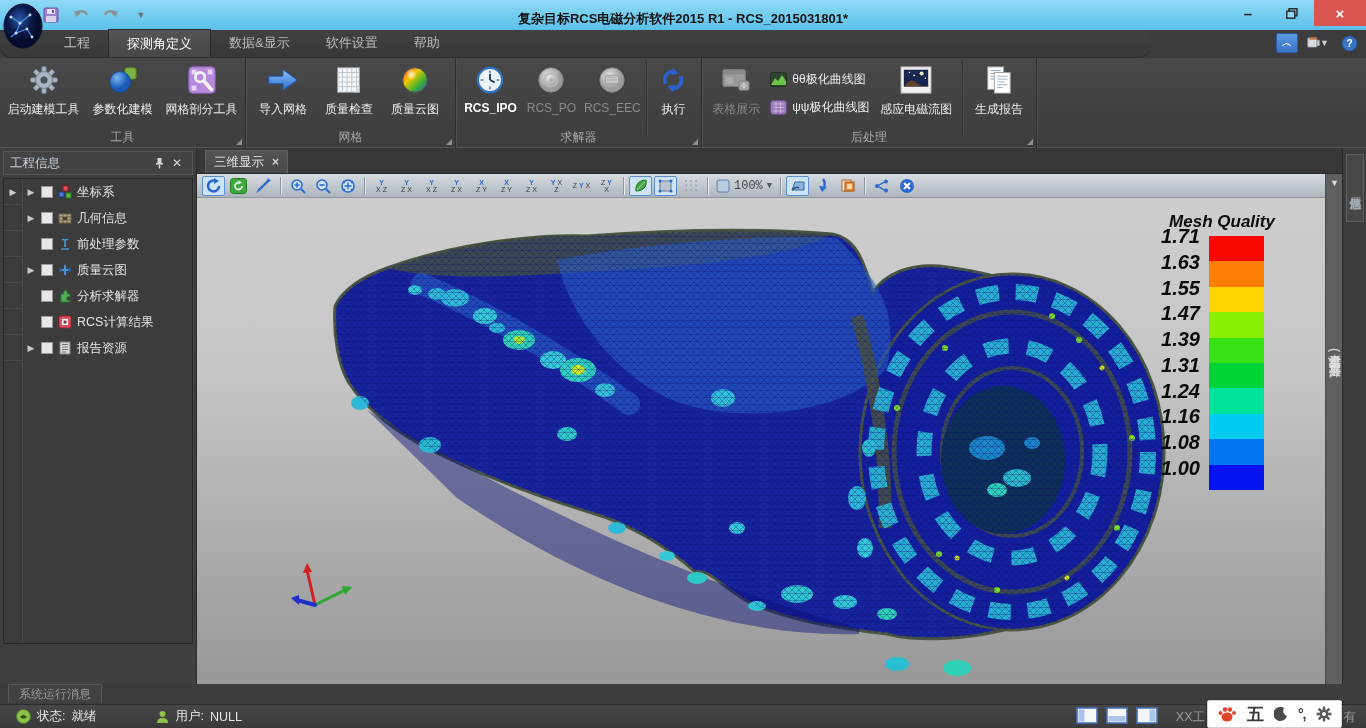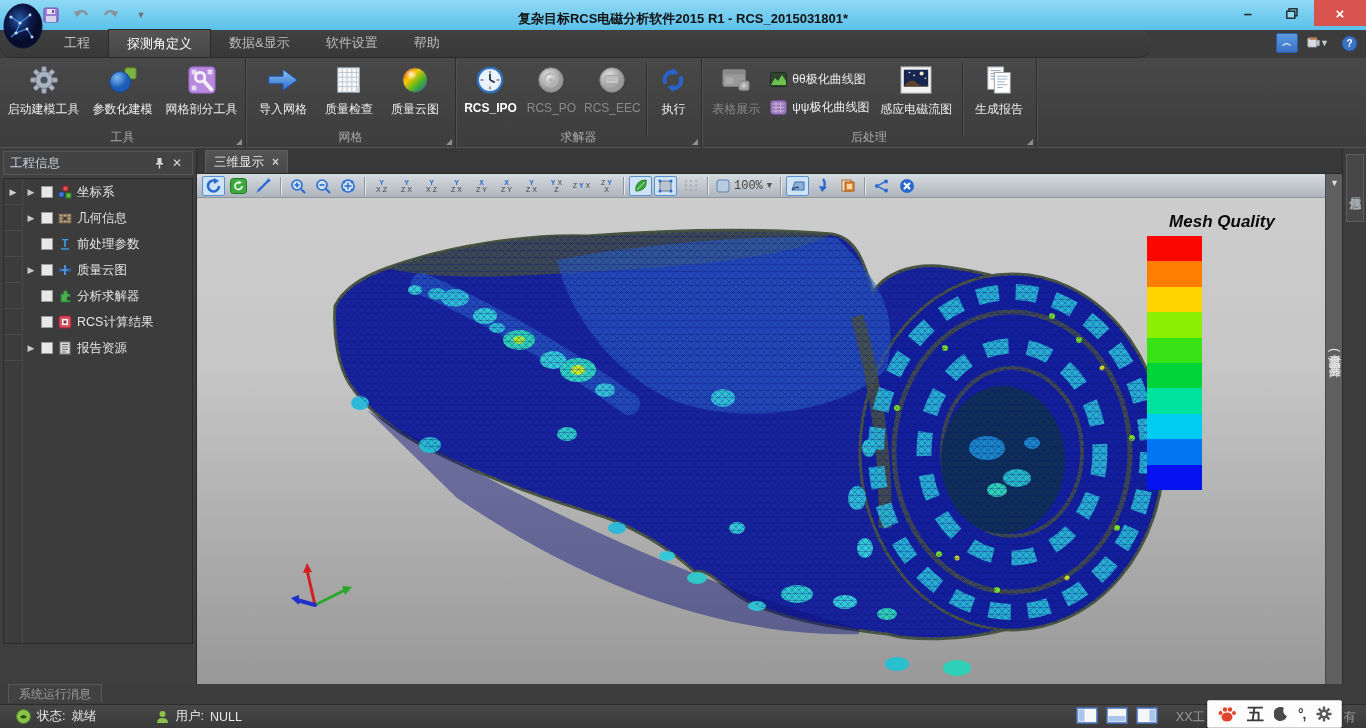--- a/index.html
+++ b/index.html
@@ -785,20 +785,32 @@
           <line x1="118" y1="407" x2="148" y2="392" stroke="#28a828" stroke-width="3"></line>
           <polygon points="155,389 145,388 148,397" fill="#28a828"></polygon>
           <line x1="118" y1="407" x2="100" y2="402" stroke="#2030c8" stroke-width="4"></line>
           <polygon points="94,400 102,397 102,407" fill="#2030c8"></polygon>
         </g>
       </svg>
 
       <div class="legend">
         <div class="legend-title">Mesh Quality</div>
         <div class="legend-body">
+          <div class="legend-nums">
+            <div class="legend-num">1.71</div>
+            <div class="legend-num">1.63</div>
+            <div class="legend-num">1.55</div>
+            <div class="legend-num">1.47</div>
+            <div class="legend-num">1.39</div>
+            <div class="legend-num">1.31</div>
+            <div class="legend-num">1.24</div>
+            <div class="legend-num">1.16</div>
+            <div class="legend-num">1.08</div>
+            <div class="legend-num">1.00</div>
+          </div>
           <div class="legend-bar">
             <div class="legend-cell" style="background-color: rgb(251, 6, 0);"></div>
             <div class="legend-cell" style="background-color: rgb(253, 126, 0);"></div>
             <div class="legend-cell" style="background-color: rgb(255, 212, 0);"></div>
             <div class="legend-cell" style="background-color: rgb(138, 239, 0);"></div>
             <div class="legend-cell" style="background-color: rgb(56, 227, 21);"></div>
             <div class="legend-cell" style="background-color: rgb(0, 212, 56);"></div>
             <div class="legend-cell" style="background-color: rgb(0, 227, 156);"></div>
             <div class="legend-cell" style="background-color: rgb(0, 204, 242);"></div>
             <div class="legend-cell" style="background-color: rgb(0, 118, 242);"></div>

